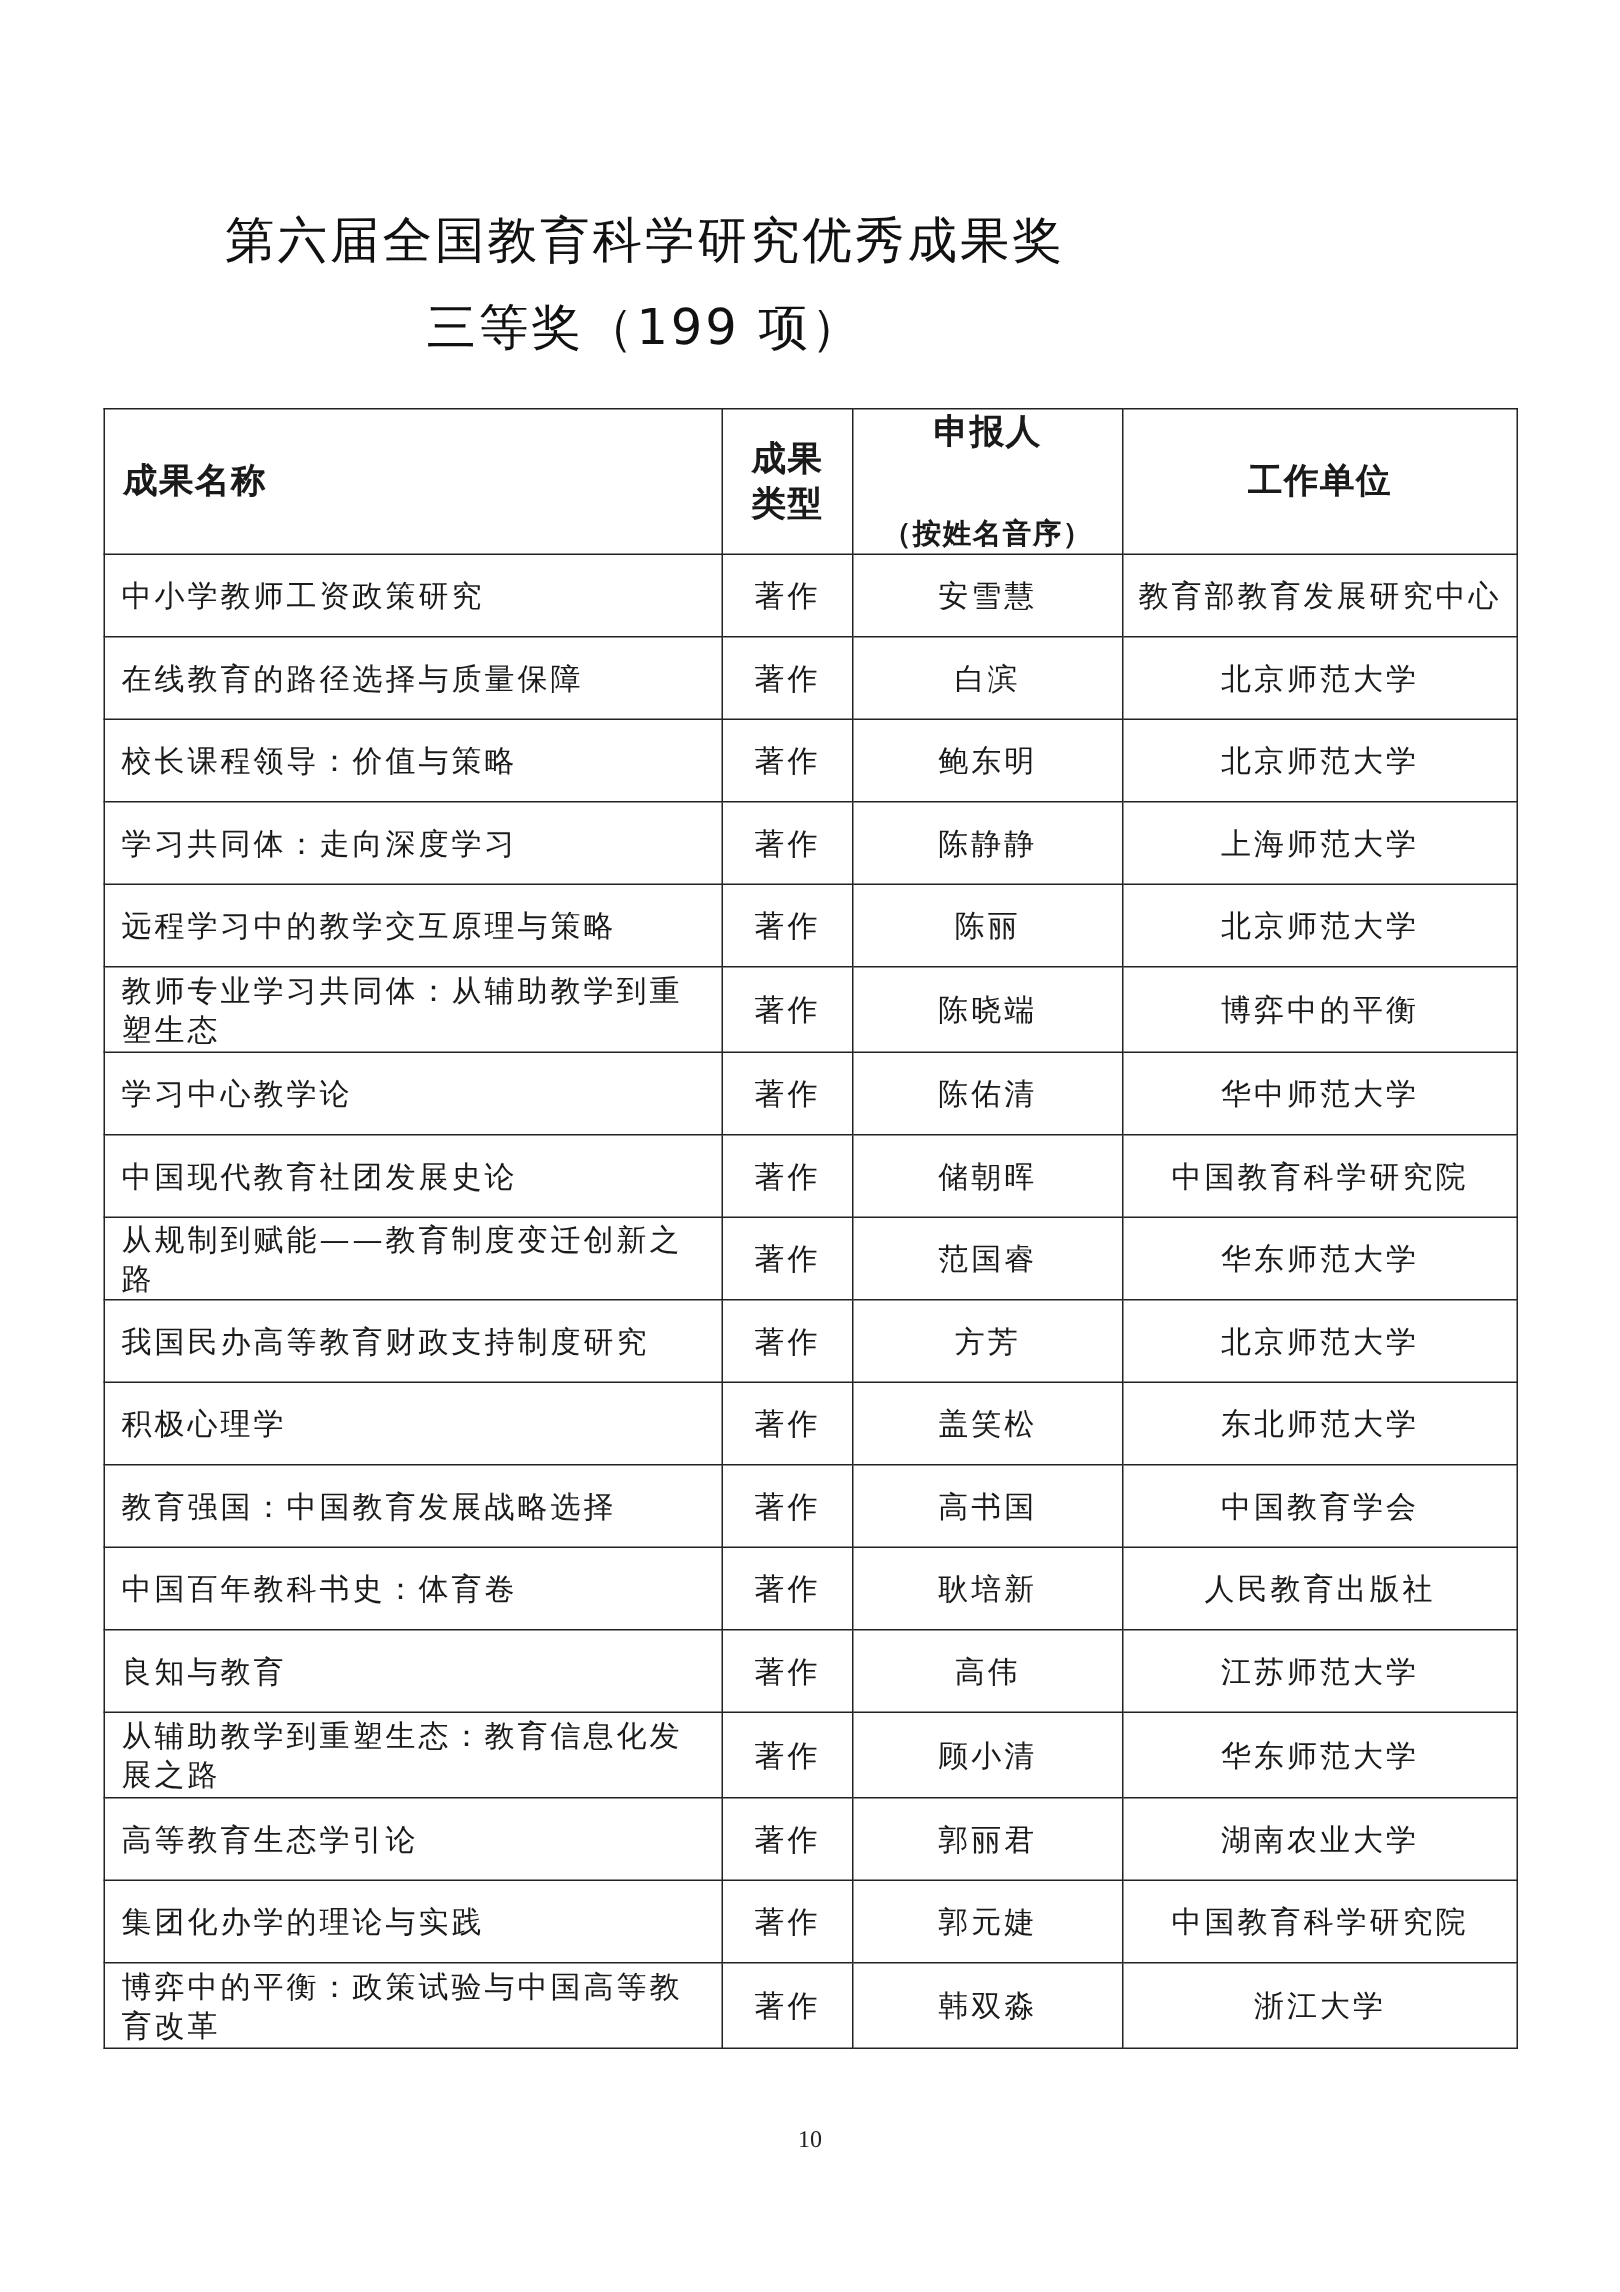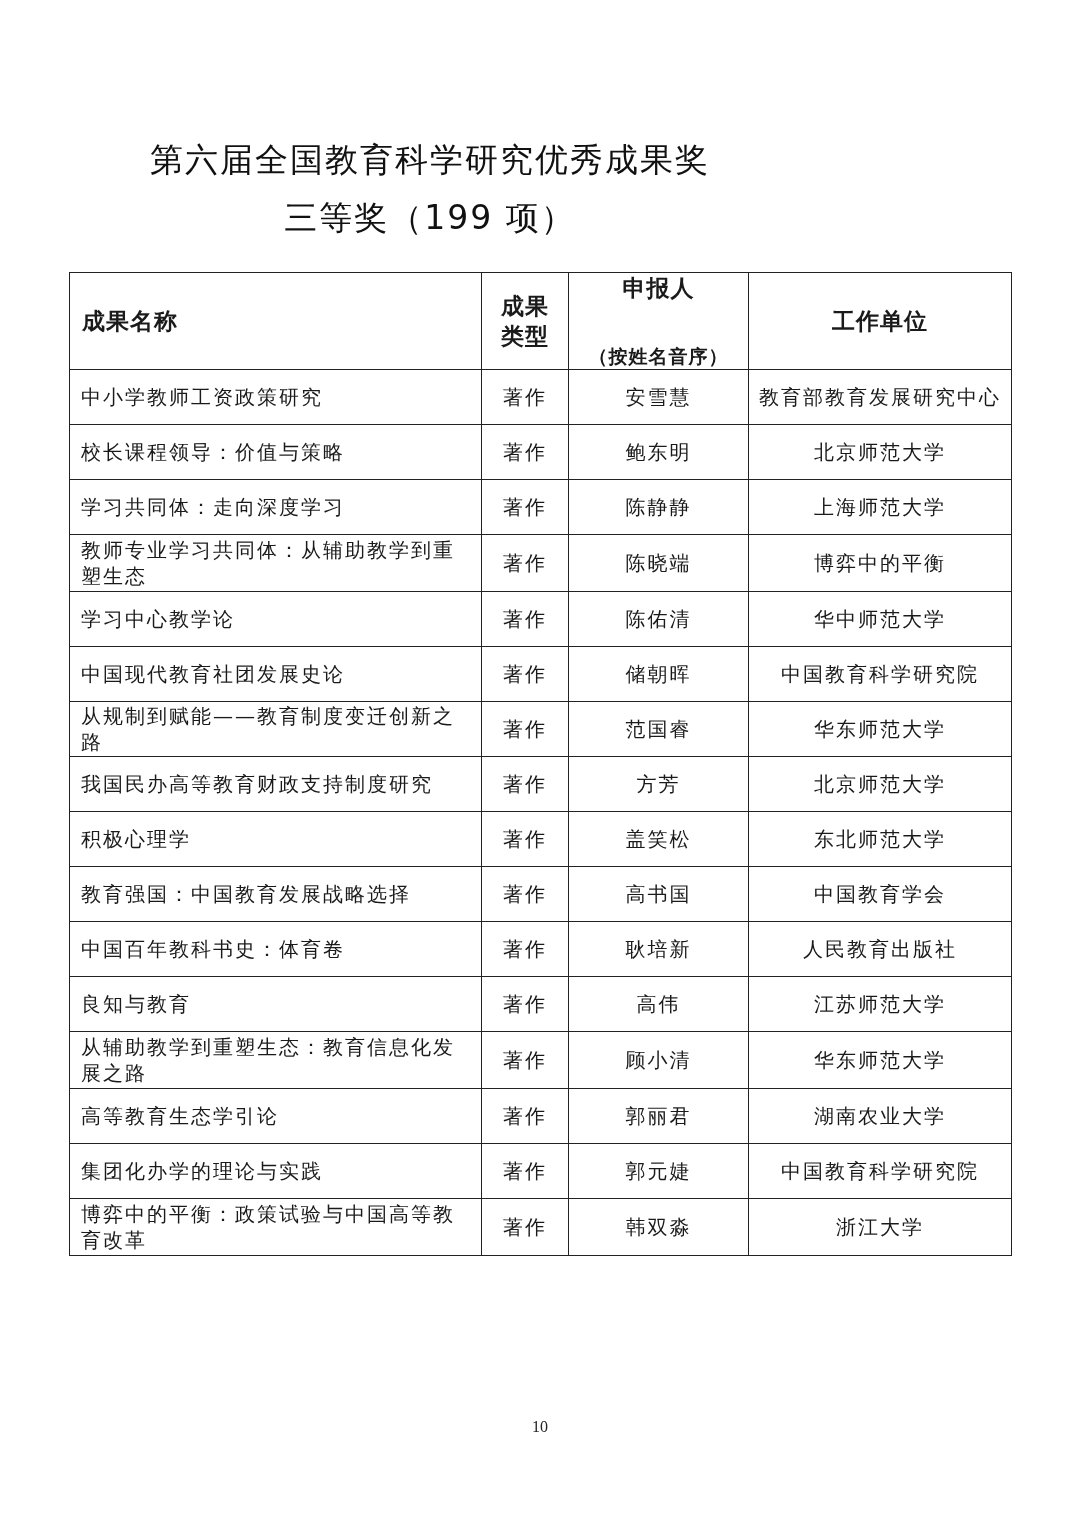--- a/index.html
+++ b/index.html
@@ -59,30 +59,42 @@
     </tr>
   </thead>
   <tbody id="rows">
       <tr>
         <td class="name">中小学教师工资政策研究</td>
         <td class="center">著作</td>
         <td class="center">安雪慧</td>
         <td class="center">教育部教育发展研究中心</td>
       </tr>
       <tr>
+        <td class="name">在线教育的路径选择与质量保障</td>
+        <td class="center">著作</td>
+        <td class="center">白滨</td>
+        <td class="center">北京师范大学</td>
+      </tr>
+      <tr>
         <td class="name">校长课程领导：价值与策略</td>
         <td class="center">著作</td>
         <td class="center">鲍东明</td>
         <td class="center">北京师范大学</td>
       </tr>
       <tr>
         <td class="name">学习共同体：走向深度学习</td>
         <td class="center">著作</td>
         <td class="center">陈静静</td>
         <td class="center">上海师范大学</td>
+      </tr>
+      <tr>
+        <td class="name">远程学习中的教学交互原理与策略</td>
+        <td class="center">著作</td>
+        <td class="center">陈丽</td>
+        <td class="center">北京师范大学</td>
       </tr>
       <tr class="tall">
         <td class="name">教师专业学习共同体：从辅助教学到重塑生态</td>
         <td class="center">著作</td>
         <td class="center">陈晓端</td>
         <td class="center">博弈中的平衡</td>
       </tr>
       <tr>
         <td class="name">学习中心教学论</td>
         <td class="center">著作</td>

